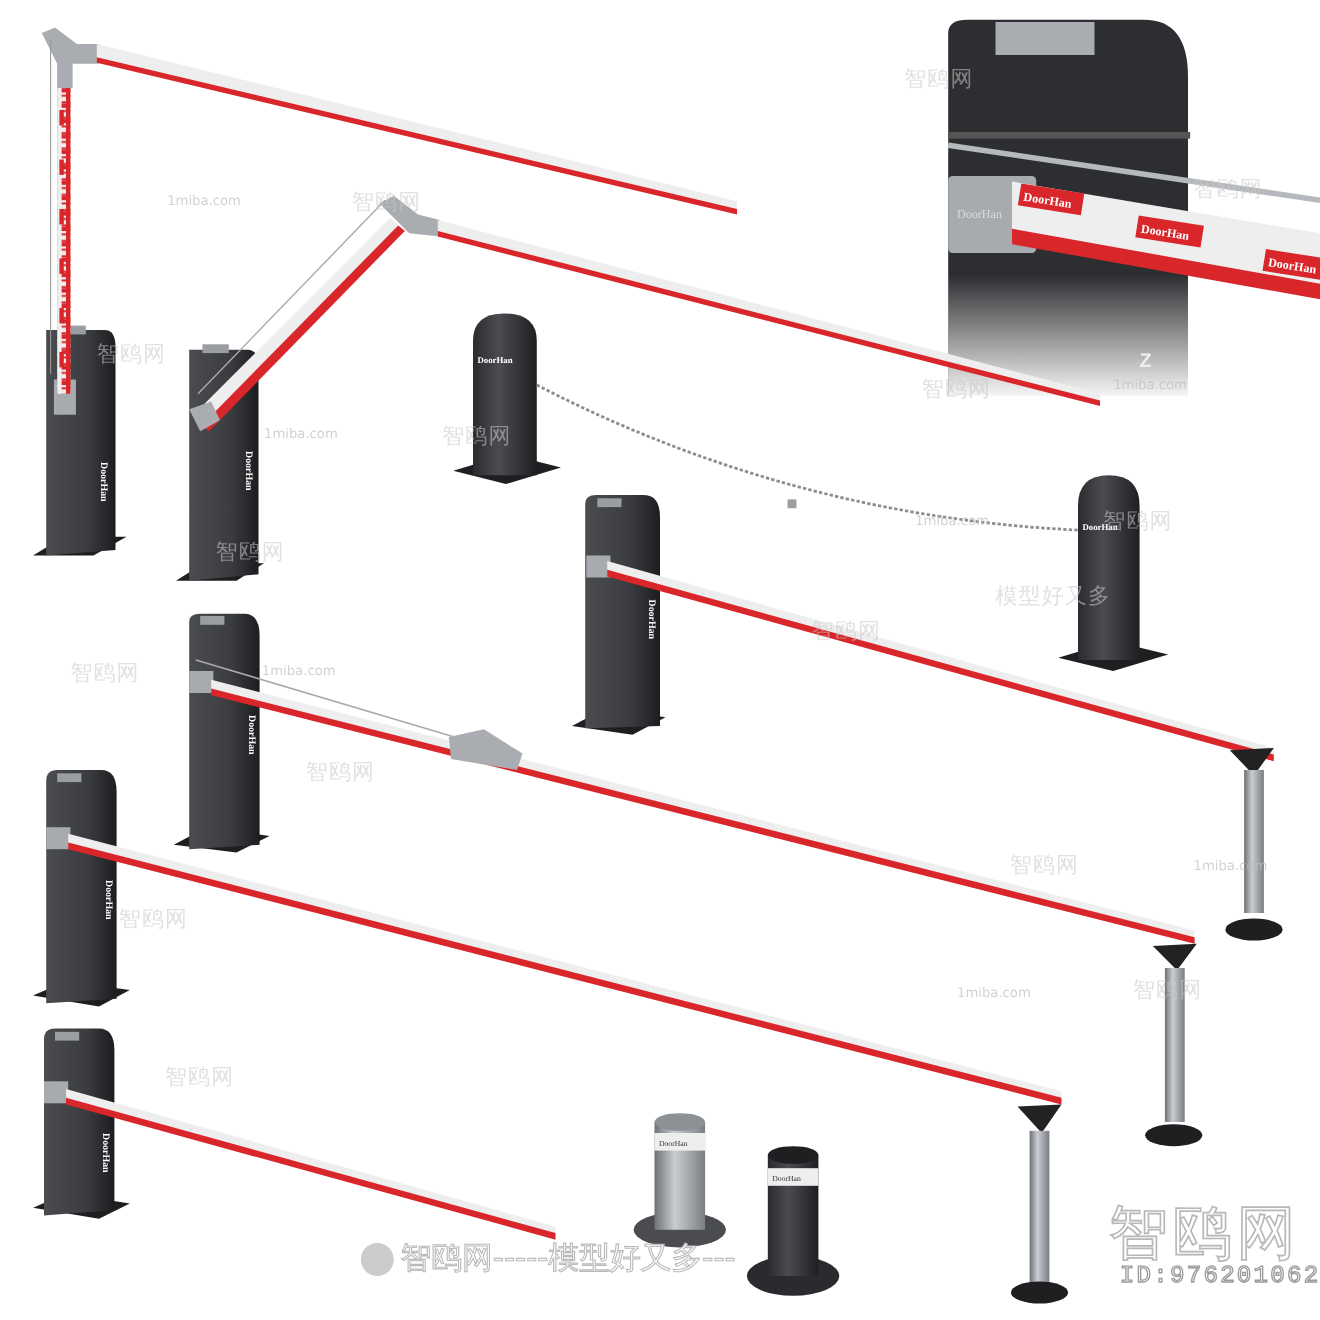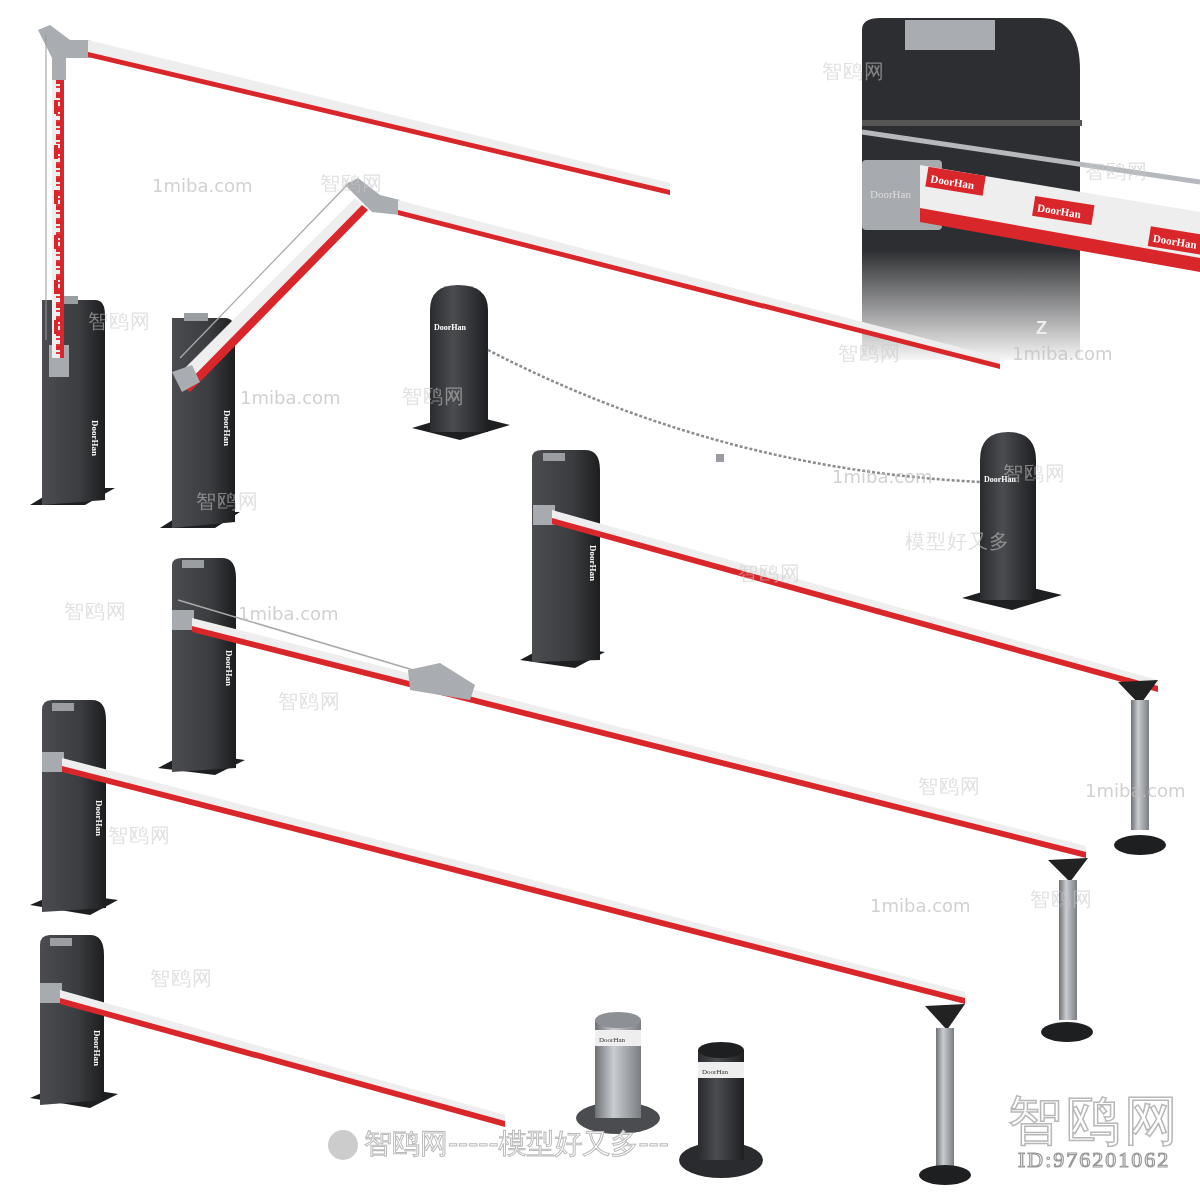--- a/index.html
+++ b/index.html
@@ -1,22 +1,22 @@
 <!DOCTYPE html>
 <html><head>
 <meta charset="utf-8">
 <style>
   html, body { margin:0; padding:0; background:#ffffff; }
   body { width:1200px; height:1200px; position:relative; overflow:hidden; font-family:"Liberation Serif", serif; }
   svg.scene { position:absolute; left:0; top:0; width:1200px; height:1200px; }
   .wm { position:absolute; color:rgba(200,200,200,0.55); font-family:"DejaVu Sans", sans-serif; white-space:nowrap; pointer-events:none; }
-  .wm-small { font-size:18px; color:rgba(190,190,190,0.7); }
+  .wm-small { font-size:12px; color:rgba(190,190,190,0.7); }
   .wm-cn { font-size:20px; letter-spacing:1px; }
   .wm-big { font-size:54px; color:rgba(255,255,255,0.9); -webkit-text-stroke:1.5px #b8b8b8; letter-spacing:4px; }
-  .wm-id { font-size:22px; color:#fff; -webkit-text-stroke:1.2px #9a9a9a; letter-spacing:2px; font-family:Liberation Serif, serif; }
+  .wm-id { font-size:22px; color:#fff; -webkit-text-stroke:1.2px #9a9a9a; letter-spacing:2px; font-family:Liberation Mono, monospace; }
   .wm-bottom { font-size:28px; color:rgba(255,255,255,0.9); -webkit-text-stroke:1px #bbb; }
   .logo-circle { display:inline-block; width:30px; height:30px; border-radius:50%; background:#ccc; vertical-align:middle; margin-right:6px; }
   .brand { font-family:"Liberation Serif", serif; font-weight:bold; fill:#fff; }
 </style>
 </head>
 <body>
 
 <svg class="scene" viewBox="0 0 1200 1200" xmlns="http://www.w3.org/2000/svg">
   <defs>
     <linearGradient id="housing" x1="0" x2="1" y1="0" y2="0">

